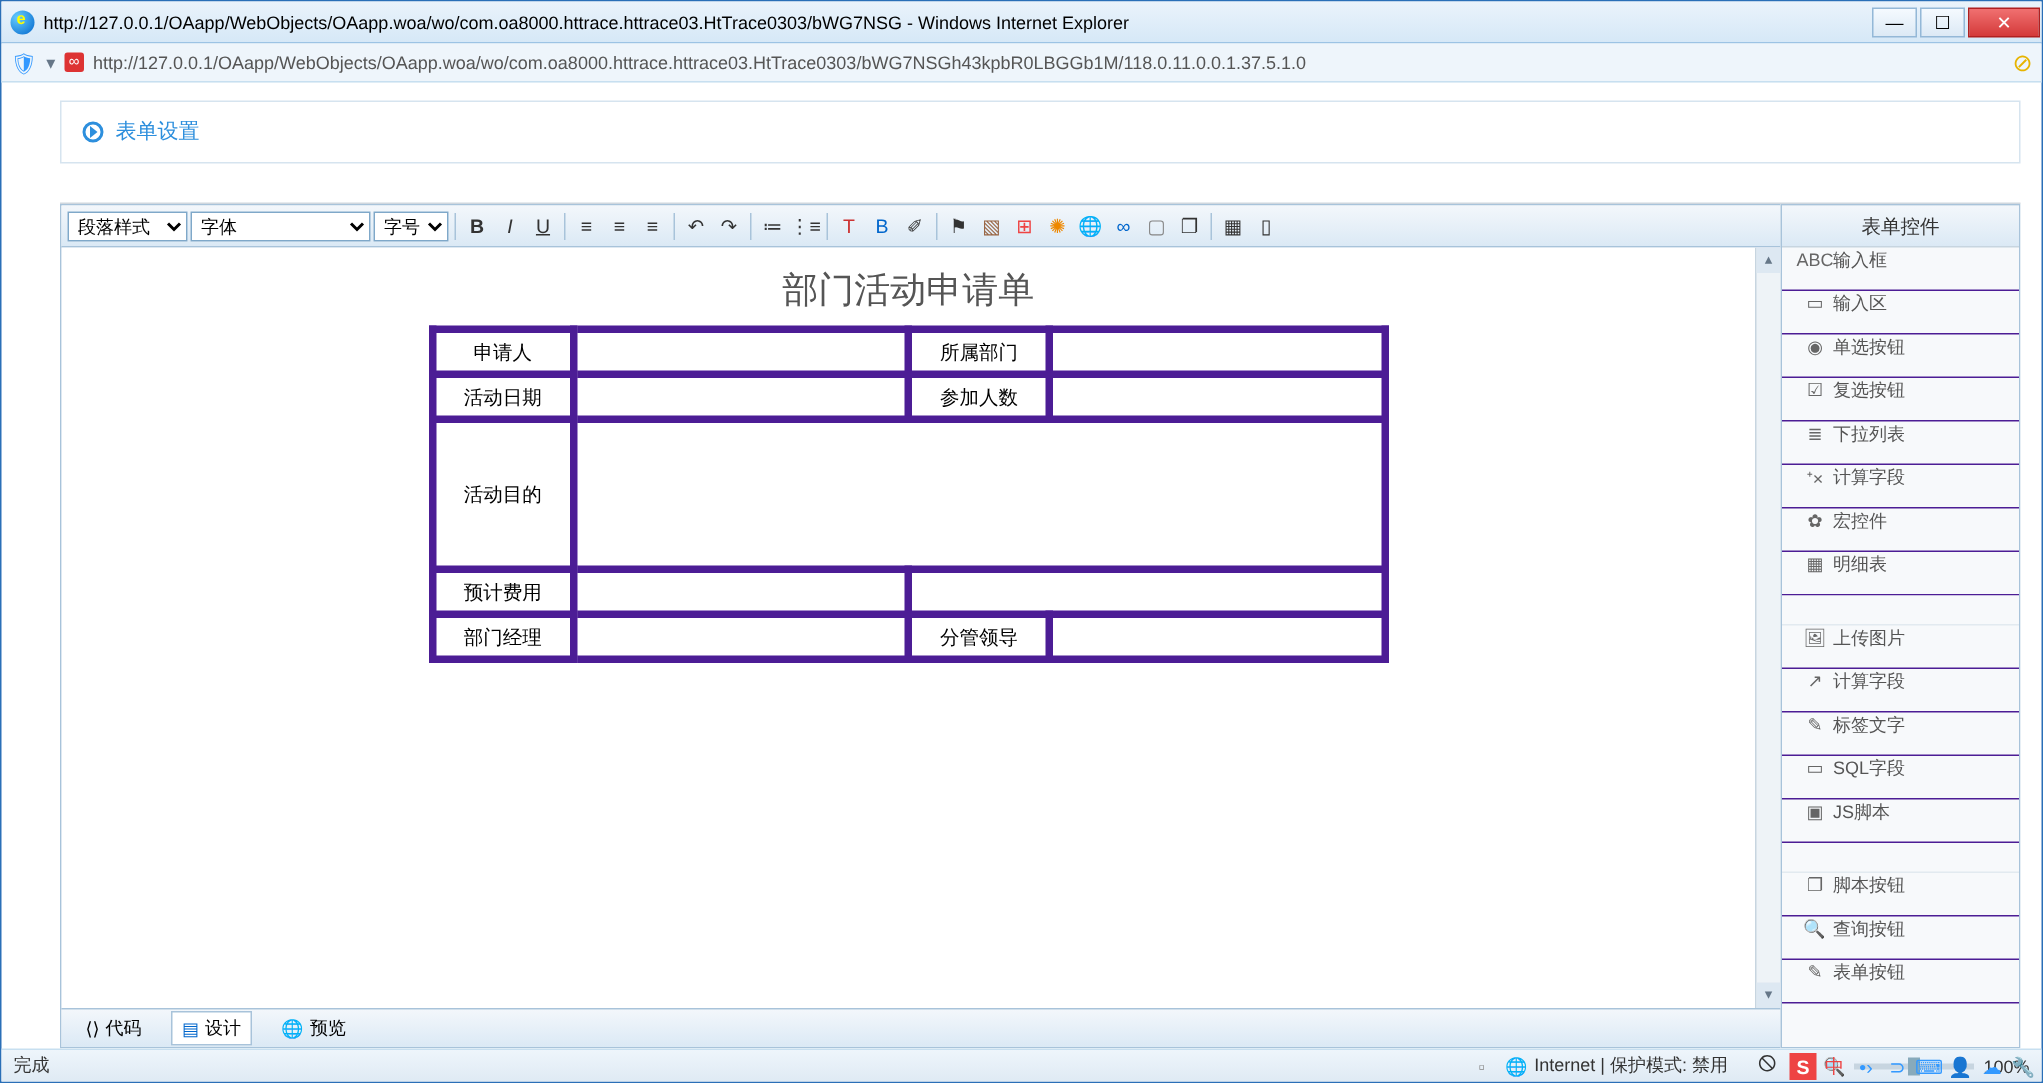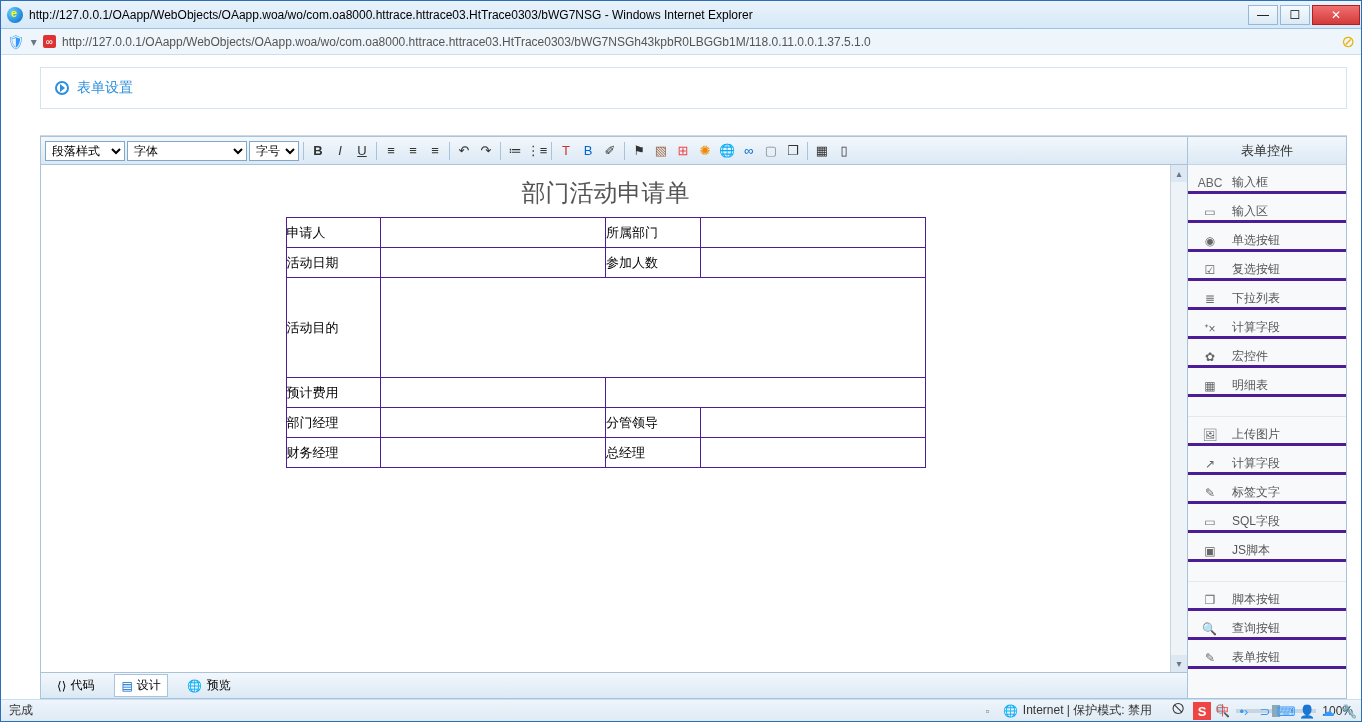--- a/index.html
+++ b/index.html
@@ -45,34 +45,34 @@
 
 .canvas-row{flex:1;display:flex;overflow:hidden;}
 .canvas{flex:1;background:#fff;overflow:auto;padding:8px 20px;}
 .vscroll{width:17px;background:#eef3f7;border-left:1px solid #c7d5e0;position:relative;}
 .vscroll .vup,.vscroll .vdn{height:17px;background:#dde8f2;text-align:center;font-size:10px;line-height:17px;color:#678;}
 .vscroll .vdn{position:absolute;bottom:0;width:100%;}
 .vscroll .vup{position:absolute;top:0;width:100%;}
 
 .form-title{text-align:center;font-size:24px;color:#555;font-weight:400;margin:4px 0 8px;}
 .form-tbl{border-collapse:collapse;margin:0 auto;width:640px;}
-.form-tbl td{border:1px solid #4c1d95;height:30px;font-size:13px;}
+.form-tbl td{border:5px solid #4c1d95;height:30px;text-align:center;font-size:13px;}
 .form-tbl td.lbl{width:95px;}
 .form-tbl td.inp{width:225px;}
 .form-tbl td.lbl2{width:95px;}
 .form-tbl td.inp2{width:225px;}
 .form-tbl tr.tall td{height:100px;}
 
 .bottom-tabs{height:26px;background:linear-gradient(#f3f7fb,#dbe9f5);border-top:1px solid #a8c3da;display:flex;align-items:center;padding:0 10px;gap:14px;}
 .bottom-tabs .bt{display:flex;align-items:center;gap:4px;cursor:pointer;padding:2px 6px;font-size:12px;}
 .bottom-tabs .bt.active{background:#fff;border:1px solid #a8c3da;}
 
 .side-panel{width:160px;background:#f7f9fb;border:1px solid #a8c3da;overflow:auto;}
 .side-panel .sp-title{height:28px;line-height:28px;text-align:center;background:linear-gradient(#f3f7fb,#dbe9f5);border-bottom:1px solid #c7d5e0;font-size:13px;color:#333;}
-.sp-item{height:29px;display:flex;align-items:flex-end;padding:0 14px;gap:14px;border-bottom:3px solid #4c1d95;cursor:pointer;font-size:12px;color:#555;}
+.sp-item{height:29px;display:flex;align-items:flex-start;padding:0 14px;gap:4px;border-bottom:1px solid #4c1d95;cursor:pointer;font-size:12px;color:#555;}
 .sp-item .ic{width:16px;height:16px;display:flex;align-items:center;justify-content:center;color:#666;}
 .sp-gap{height:20px;background:#f7f9fb;border-bottom:1px solid #e2eaf0;}
 
 .statusbar{height:22px;background:linear-gradient(#eef5fb,#dfeaf4);border-top:1px solid #c7dff0;display:flex;align-items:center;padding:0 8px;font-size:12px;color:#333;}
 .statusbar .s-left{flex:1;}
 .statusbar .s-mid{display:flex;align-items:center;gap:4px;}
 .statusbar .globe{color:#2a8f2a;}
 .statusbar .zoom{margin-left:20px;display:flex;align-items:center;gap:6px;}
 .statusbar .zslider{width:80px;height:4px;background:#c7d5e0;position:relative;}
 .statusbar .zslider::after{content:"";position:absolute;width:8px;height:12px;background:#8ab;left:36px;top:-4px;}
@@ -172,26 +172,20 @@
                 <td class="lbl">预计费用</td>
                 <td class="inp"></td>
                 <td colspan="2"></td>
               </tr>
               <tr>
                 <td class="lbl">部门经理</td>
                 <td class="inp"></td>
                 <td class="lbl2">分管领导</td>
                 <td class="inp2"></td>
               </tr>
-              <tr>
-                <td class="lbl">财务经理</td>
-                <td class="inp"></td>
-                <td class="lbl2">总经理</td>
-                <td class="inp2"></td>
-              </tr>
             </tbody>
               </table>
           </div>
           <div class="vscroll">
             <div class="vup">▴</div>
             <div class="vdn">▾</div>
           </div>
         </div>
 
         <div class="bottom-tabs">

